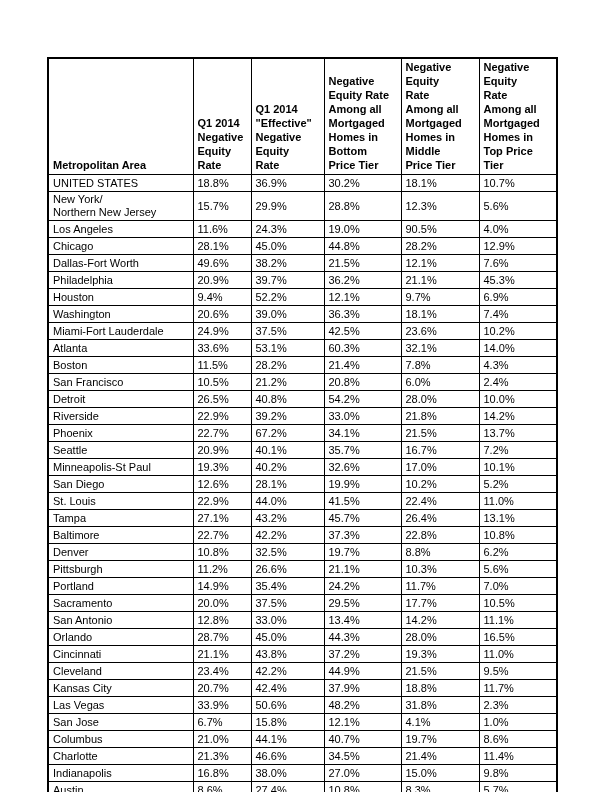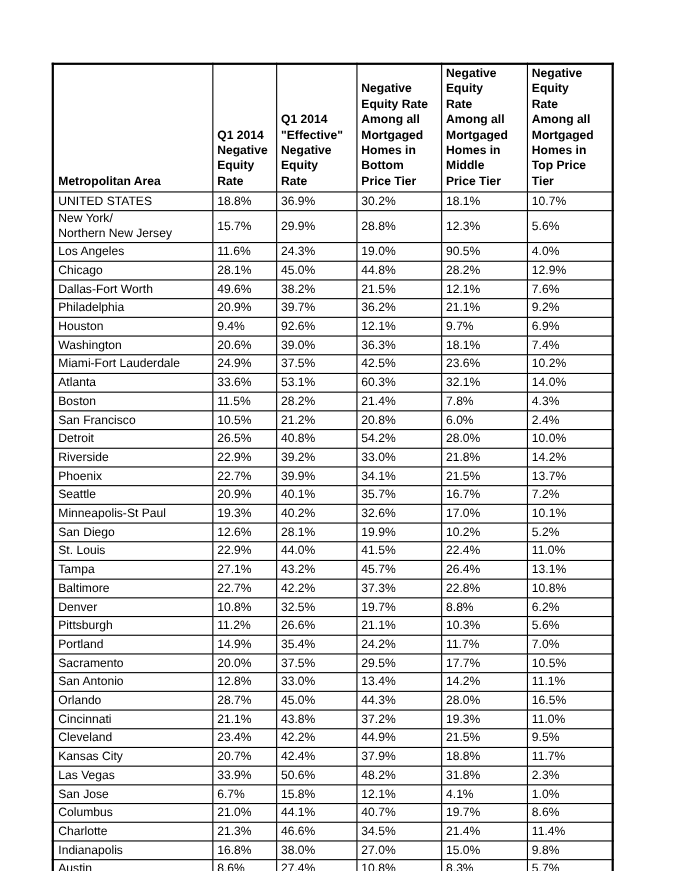--- a/index.html
+++ b/index.html
@@ -149,26 +149,26 @@
           <td>21.5%</td>
           <td>12.1%</td>
           <td>7.6%</td>
         </tr>
         <tr>
           <td>Philadelphia</td>
           <td>20.9%</td>
           <td>39.7%</td>
           <td>36.2%</td>
           <td>21.1%</td>
-          <td>9.2%</td>
+          <td>45.3%</td>
         </tr>
         <tr>
           <td>Houston</td>
           <td>9.4%</td>
-          <td>92.6%</td>
+          <td>52.2%</td>
           <td>12.1%</td>
           <td>9.7%</td>
           <td>6.9%</td>
         </tr>
         <tr>
           <td>Washington</td>
           <td>20.6%</td>
           <td>39.0%</td>
           <td>36.3%</td>
           <td>18.1%</td>
@@ -218,21 +218,21 @@
           <td>Riverside</td>
           <td>22.9%</td>
           <td>39.2%</td>
           <td>33.0%</td>
           <td>21.8%</td>
           <td>14.2%</td>
         </tr>
         <tr>
           <td>Phoenix</td>
           <td>22.7%</td>
-          <td>39.9%</td>
+          <td>67.2%</td>
           <td>34.1%</td>
           <td>21.5%</td>
           <td>13.7%</td>
         </tr>
         <tr>
           <td>Seattle</td>
           <td>20.9%</td>
           <td>40.1%</td>
           <td>35.7%</td>
           <td>16.7%</td>

